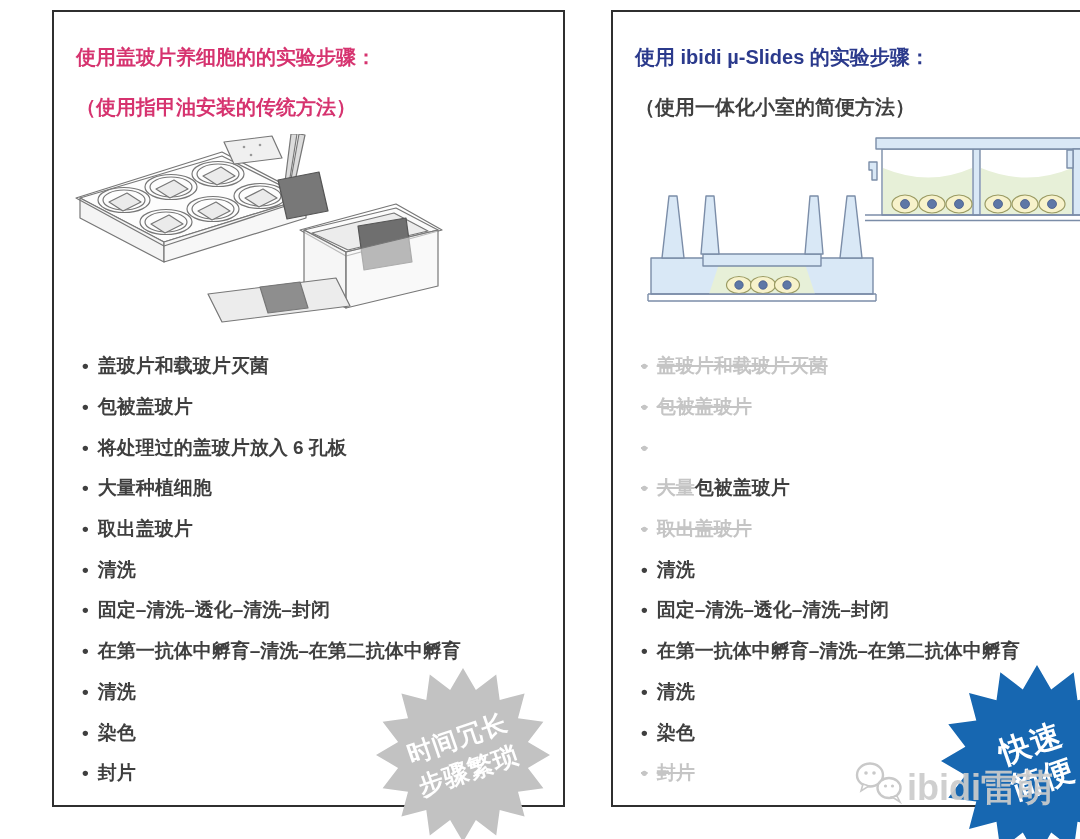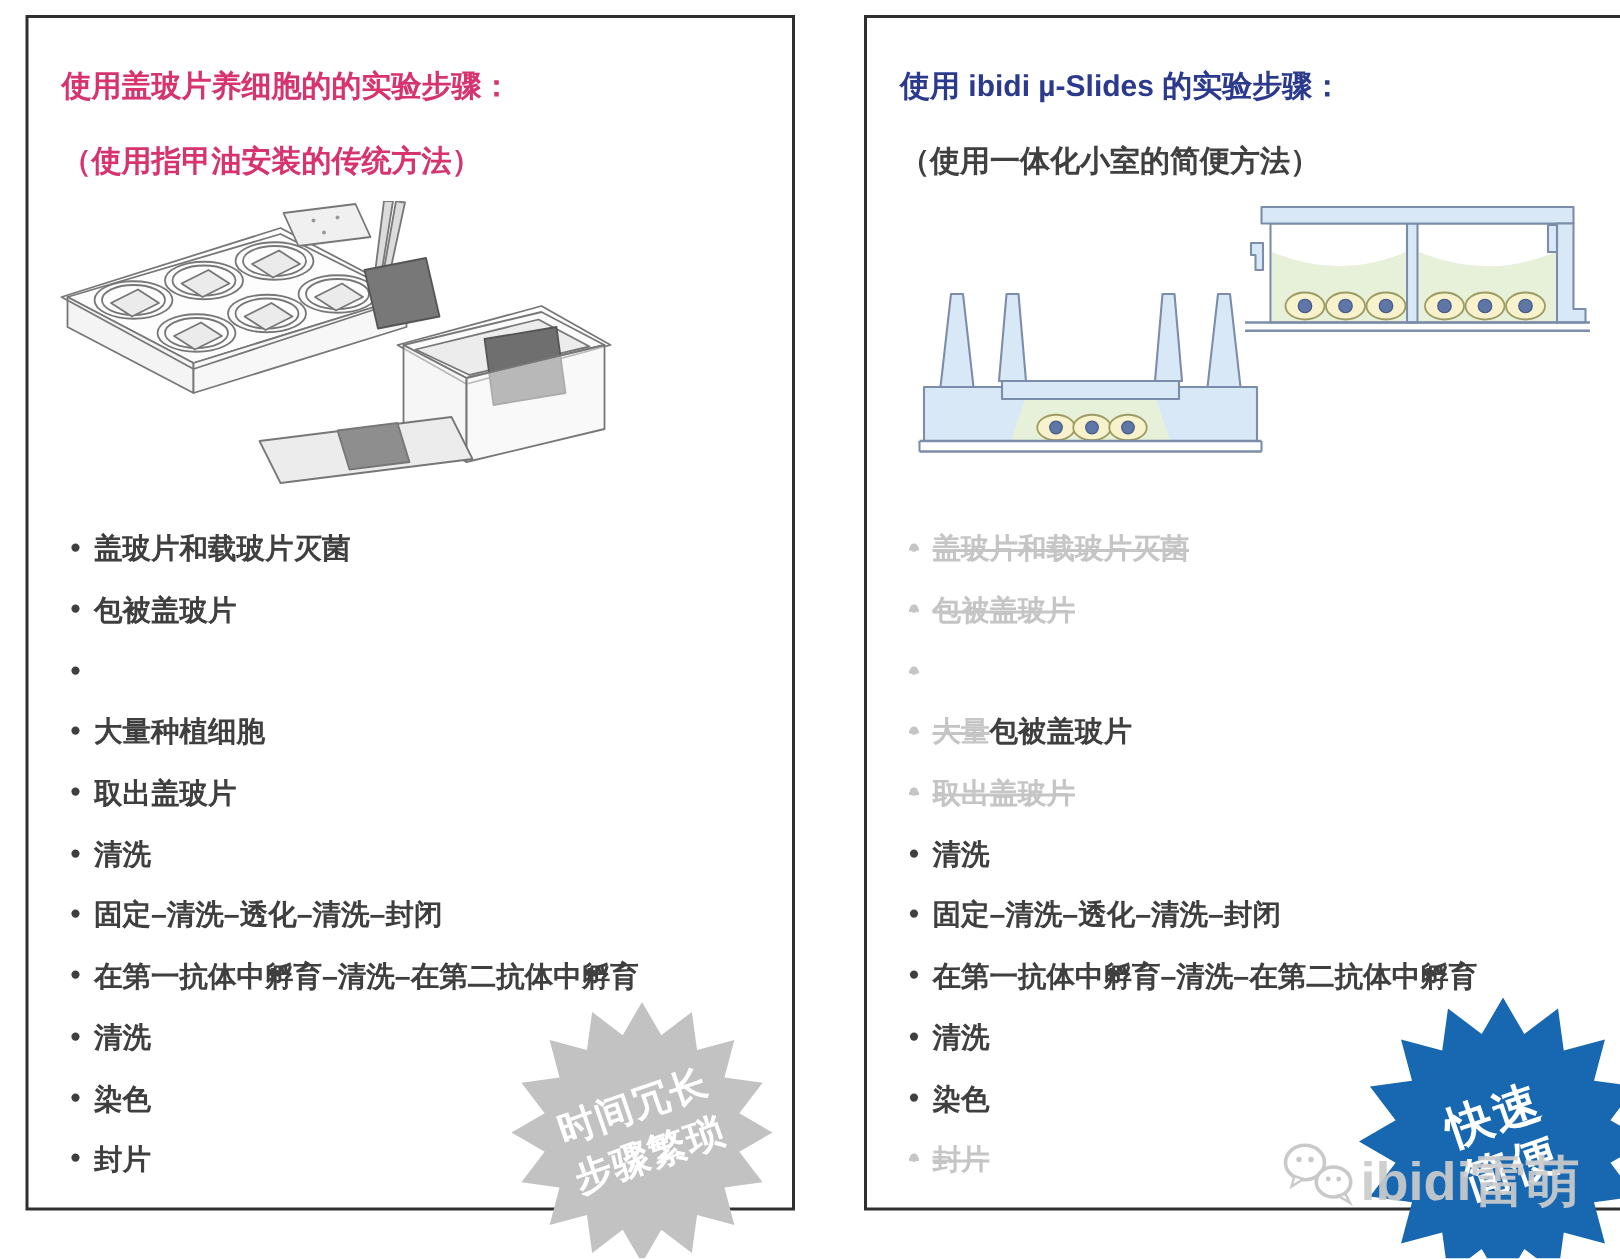--- a/index.html
+++ b/index.html
@@ -1,18 +1,18 @@
 <!DOCTYPE html>
 <html><head>
 <meta charset="utf-8">
 <style>
   html,body{margin:0;padding:0;background:#ffffff;}
   .stage{position:relative;width:1080px;height:839px;background:#ffffff;overflow:hidden;
          font-family:"Liberation Sans","DejaVu Sans",sans-serif;}
-  .panel{position:absolute;top:10px;height:793px;border:2px solid #2f2f2f;background:#ffffff;}
+  .panel{position:absolute;top:10px;height:793px;border:2px solid #2f2f2f;background:#ffffff;margin-left:35px;}
   #left-panel{left:17px;width:509px;}
   #right-panel{left:576px;width:513px;}
   .title1{position:absolute;left:22px;top:32px;font-size:20px;font-weight:bold;white-space:nowrap;}
   .title2{position:absolute;left:22px;top:82px;font-size:20px;font-weight:bold;white-space:nowrap;}
   .illus{position:absolute;}
   #left-illus{left:18px;top:122px;}
   #right-illus{left:26px;top:118px;}
   .steps{position:absolute;left:28px;top:334px;}
   .step{display:flex;align-items:center;height:40.7px;font-size:19px;font-weight:bold;
         color:#3f3f3f;white-space:nowrap;}
@@ -96,20 +96,21 @@
         <div class="step">
           <span class="bullet">•</span>
           <span class="">盖玻片和载玻片灭菌</span>
         </div>
         <div class="step">
           <span class="bullet">•</span>
           <span class="">包被盖玻片</span>
         </div>
         <div class="step">
           <span class="bullet">•</span>
+          <span class="">将处理过的盖玻片放入 6 孔板</span>
         </div>
         <div class="step">
           <span class="bullet">•</span>
           <span class="">大量种植细胞</span>
         </div>
         <div class="step">
           <span class="bullet">•</span>
           <span class="">取出盖玻片</span>
         </div>
         <div class="step">

